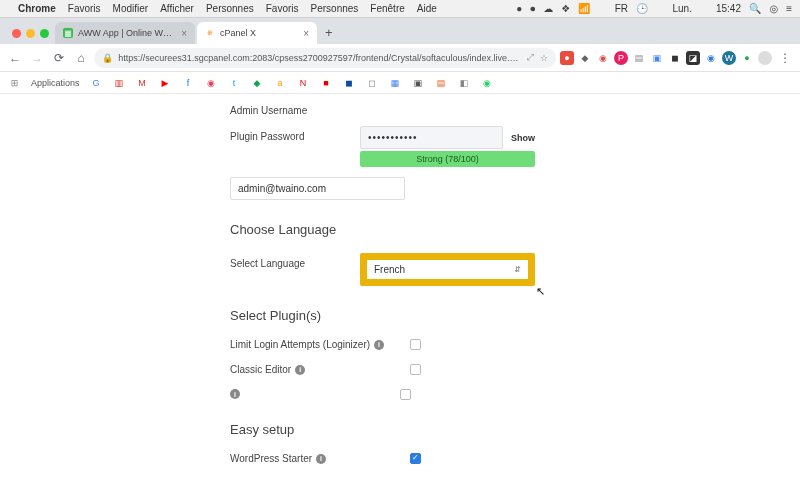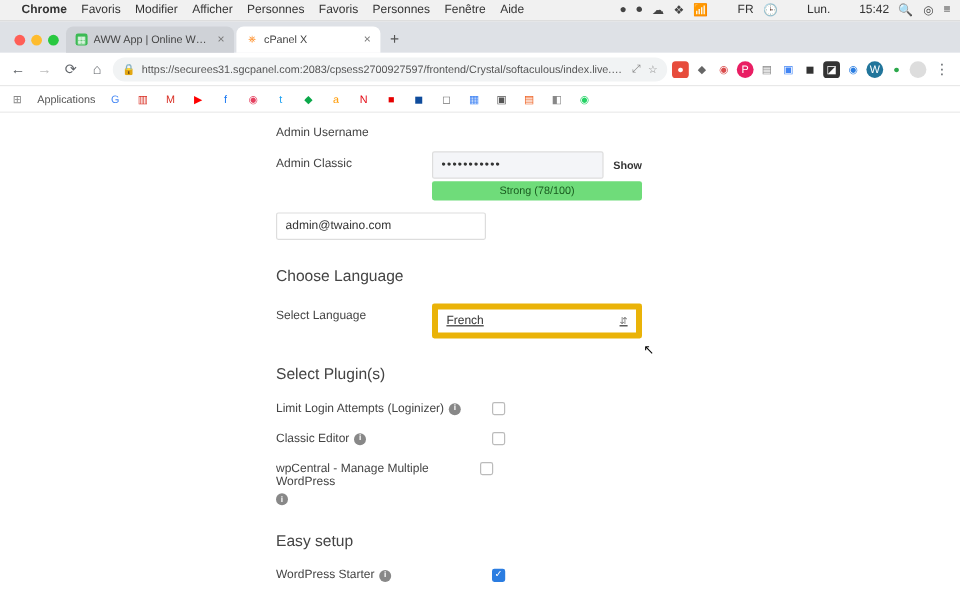--- a/index.html
+++ b/index.html
@@ -46,21 +46,21 @@
 .form-col { flex: 1; padding: 6px 40px 20px 0; }
 .form-row { display: flex; align-items: flex-start; margin-bottom: 10px; }
 .form-label { width: 130px; font-size: 10px; color: #444; padding-top: 5px; }
 .form-field { width: 175px; }
 .text-input { width: 100%; border: 1px solid #ddd; background: #f4f5f8; border-radius: 2px; padding: 5px 7px; font-size: 10px; color: #333; }
 .pw-wrap { position: relative; display: flex; align-items: center; }
 .pw-show { margin-left: 8px; font-size: 9px; color: #333; font-weight: 600; }
 .strength-bar { background: #6fdc7a; color: #1a5c20; text-align: center; font-size: 9px; padding: 3px 0; border-radius: 2px; margin-top: 2px; }
 
 .section-head { font-size: 13px; font-weight: 400; color: #444; margin: 22px 0 16px 0; }
-.select-box { width: 175px; border: 5px solid #eab308; background: #fff; border-radius: 2px; padding: 4px 7px; font-size: 10px; color: #333; display: flex; justify-content: space-between; align-items: center; text-decoration: underline; }
+.select-box { width: 175px; border: 7px solid #eab308; background: #fff; border-radius: 2px; padding: 4px 7px; font-size: 10px; color: #333; display: flex; justify-content: space-between; align-items: center; }
 .select-box .chev { color: #777; font-size: 8px; }
 
 .plugin-row { display: flex; align-items: flex-start; margin-bottom: 14px; }
 .plugin-label { width: 180px; font-size: 10px; color: #444; display: flex; align-items: center; gap: 4px; flex-wrap: wrap; }
 .info-icon { display: inline-flex; width: 10px; height: 10px; border-radius: 50%; background: #888; color: #fff; align-items: center; justify-content: center; font-size: 7px; font-weight: bold; }
 .chk { width: 11px; height: 11px; border: 1px solid #bbb; border-radius: 2px; background: #fff; }
 .chk.checked { background: #2b7de1; border-color: #2b7de1; position: relative; }
 .chk.checked::after { content: "✓"; color: #fff; font-size: 8px; position: absolute; top: -1px; left: 1px; }
 
 .cursor { position: absolute; left: 536px; top: 285px; font-size: 11px; color: #000; pointer-events: none; }
@@ -166,21 +166,21 @@
 
   <div class="page">
     <div class="sidebar-space"></div>
     <div class="form-col">
 
       <div class="form-row">
         <div class="form-label">Admin Username</div>
       </div>
 
       <div class="form-row">
-        <div class="form-label">Admin Classic</div>
+        <div class="form-label">Plugin Password</div>
         <div class="form-field">
           <div class="pw-wrap">
             <div class="text-input" style="letter-spacing:1px">•••••••••••</div>
             <span class="pw-show">Show</span>
           </div>
           <div class="strength-bar">Strong (78/100)</div>
         </div>
       </div>
 
       <div class="form-row">
@@ -211,21 +211,20 @@
       <div class="plugin-row">
         <div class="plugin-label">
           <span>Classic Editor</span>
           <span class="info-icon">i</span>
         </div>
         <div class="chk"></div>
       </div>
 
       <div class="plugin-row">
         <div class="plugin-label" style="max-width:170px">
-          <span>wpCentral - Manage Multiple WordPress</span>
           <span class="info-icon">i</span>
         </div>
         <div class="chk"></div>
       </div>
 
       <div class="section-head">Easy setup</div>
 
       <div class="plugin-row">
         <div class="plugin-label">
           <span>WordPress Starter</span>

